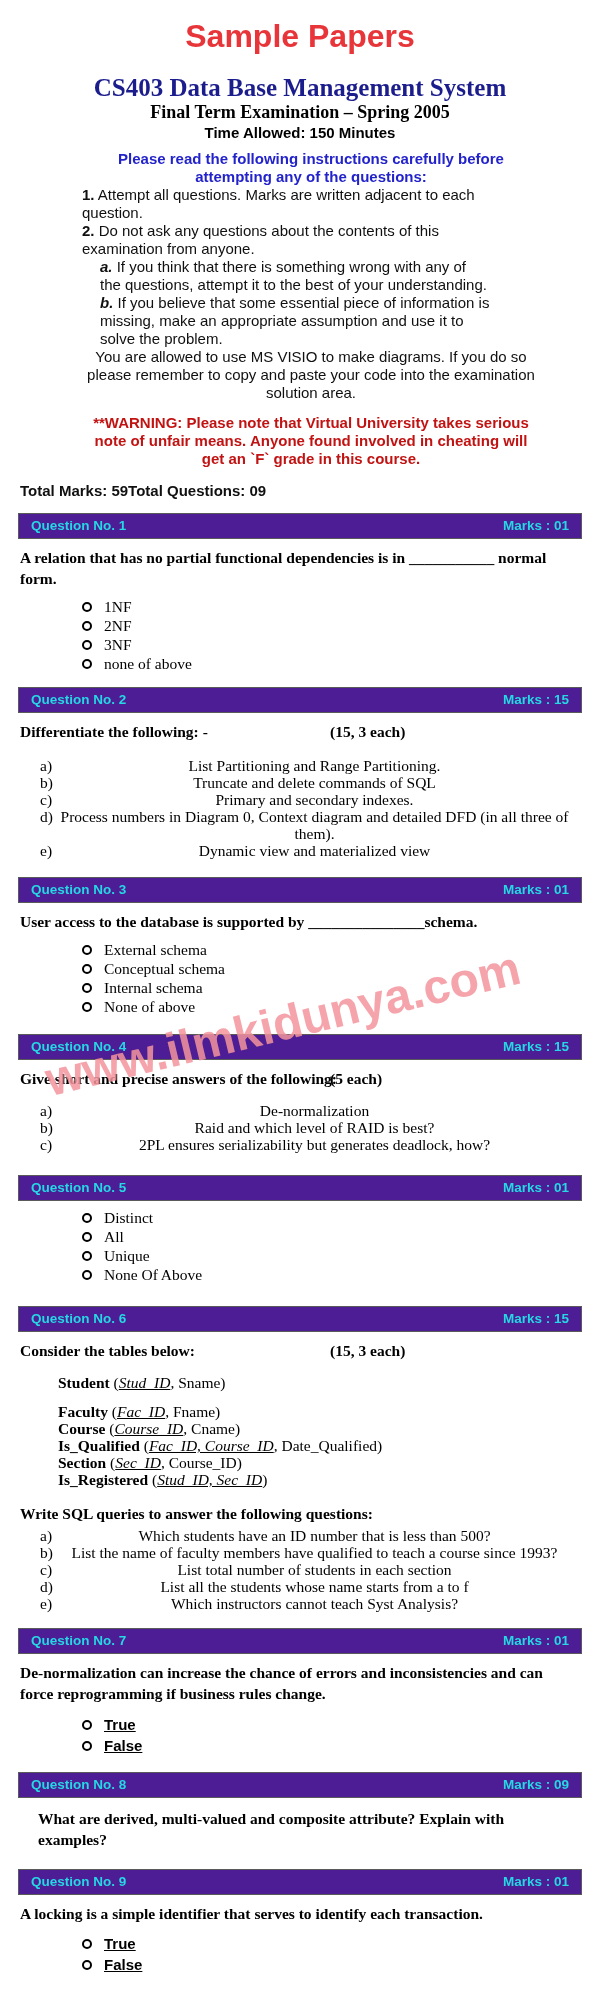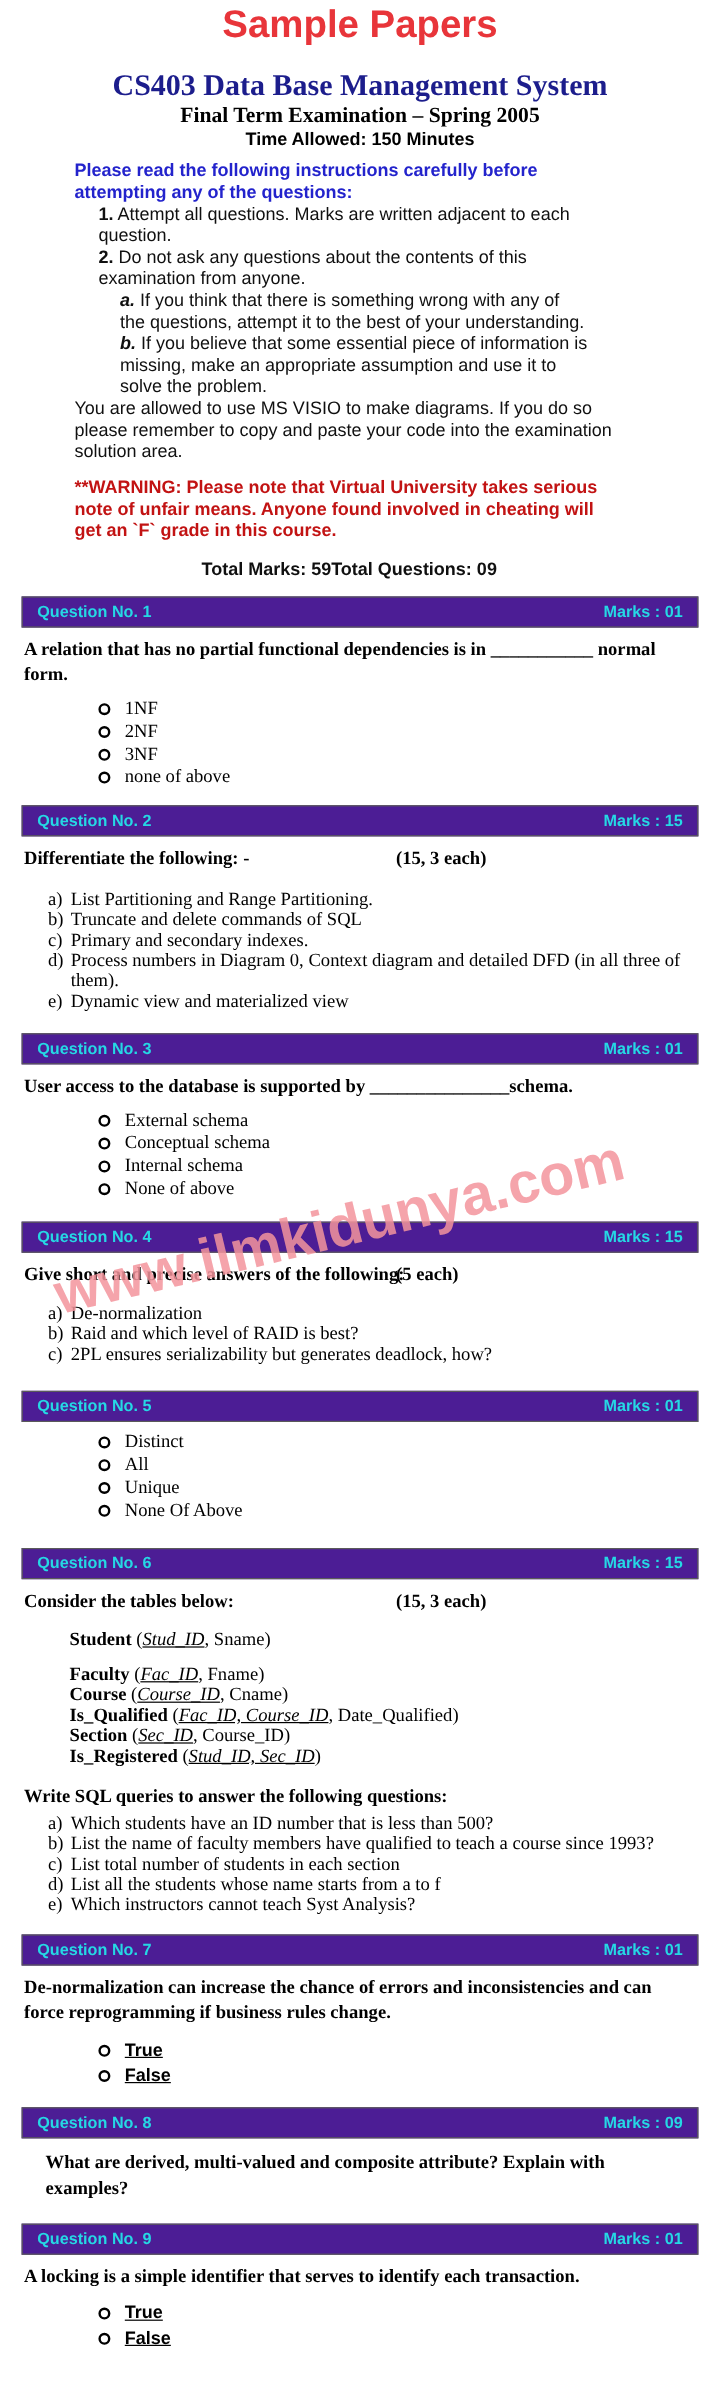--- a/index.html
+++ b/index.html
@@ -2,51 +2,51 @@
 <html><head>
 <meta charset="utf-8">
 <style>
   html, body { margin: 0; padding: 0; }
   body {
     width: 600px; height: 2001px; overflow: hidden;
     background: #ffffff; position: relative;
     font-family: "Liberation Sans", sans-serif;
     color: #101010;
   }
-  .pre { white-space: pre-line; }
+  .pre { white-space: pre-line; text-align: center; }
 
   
   .wm {
     position: absolute; left: 52px; top: 1056px; z-index: 6;
     font: bold 48px "Liberation Sans", sans-serif;
     color: rgba(243,148,156,0.85);
     transform: rotate(-13.5deg); transform-origin: 0 100%;
     white-space: nowrap; pointer-events: none; line-height: 1;
   }
 
   
-  header { padding-top: 4px; text-align: center; }
+  header { padding-top: 20px; text-align: center; }
   .sample { margin: 0; font: bold 32px/1.06 "Liberation Sans", sans-serif; color: #e8353a; }
   .course { margin: 20px 0 0; font: bold 25px/1.08 "Liberation Serif", serif; color: #1c1d8c; }
   .examline { margin-top: 1px; font: bold 18px/1.15 "Liberation Serif", serif; color: #000; }
   .timeline { margin-top: 1px; font: bold 15px/1.2 "Liberation Sans", sans-serif; color: #000; text-align: center; }
 
   
   .instr { margin: 8px 40px 0 62px; font: 15px/1.2 "Liberation Sans", sans-serif; }
   .instr p { margin: 0; }
   .intro { font-weight: bold; color: #2323cc; }
   .item.num { margin-left: 20px; }
   .item.sub { margin-left: 38px; }
   .ilabel { font-weight: bold; }
   .item.sub .ilabel { font-style: italic; }
   .visio { margin-left: 15px; }
   .warning { margin-top: 12px !important; font-weight: bold; color: #c21313; }
 
   
-  .totals { display: flex; justify-content: center; margin: 14px 38px 0 20px;
+  .totals { display: flex; justify-content: flex-start; margin: 14px 38px 0 20px;
             font: bold 15px/1.2 "Liberation Sans", sans-serif; }
 
   
   .qbar {
     margin: 0 18px; background: #4c1d95; border: 1px solid #5a5a5a;
     display: flex; justify-content: space-between; align-items: center;
     padding: 4px 12px; font: bold 13.5px/1.2 "Liberation Sans", sans-serif;
     color: #25d8e4;
   }
   .mt13 { margin-top: 13px; } .mt14 { margin-top: 14px; } .mt16 { margin-top: 16px; }

